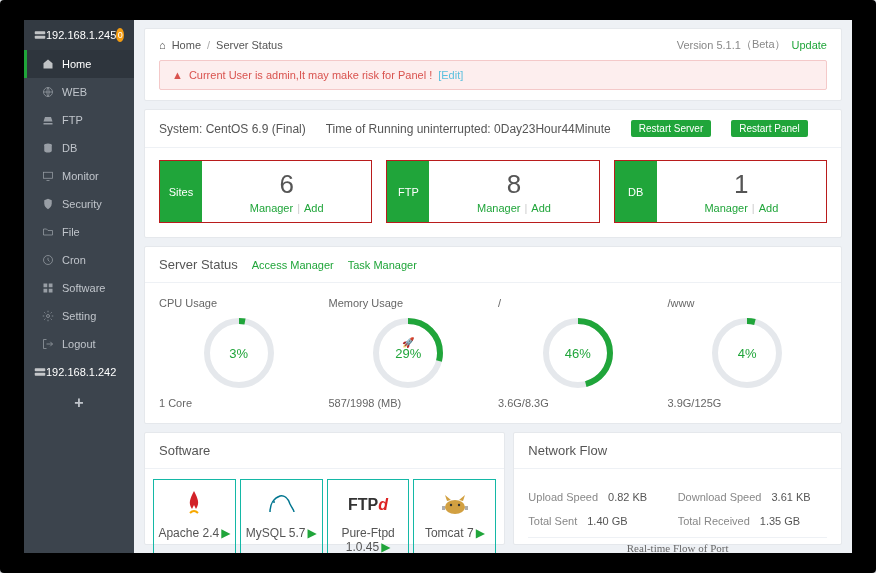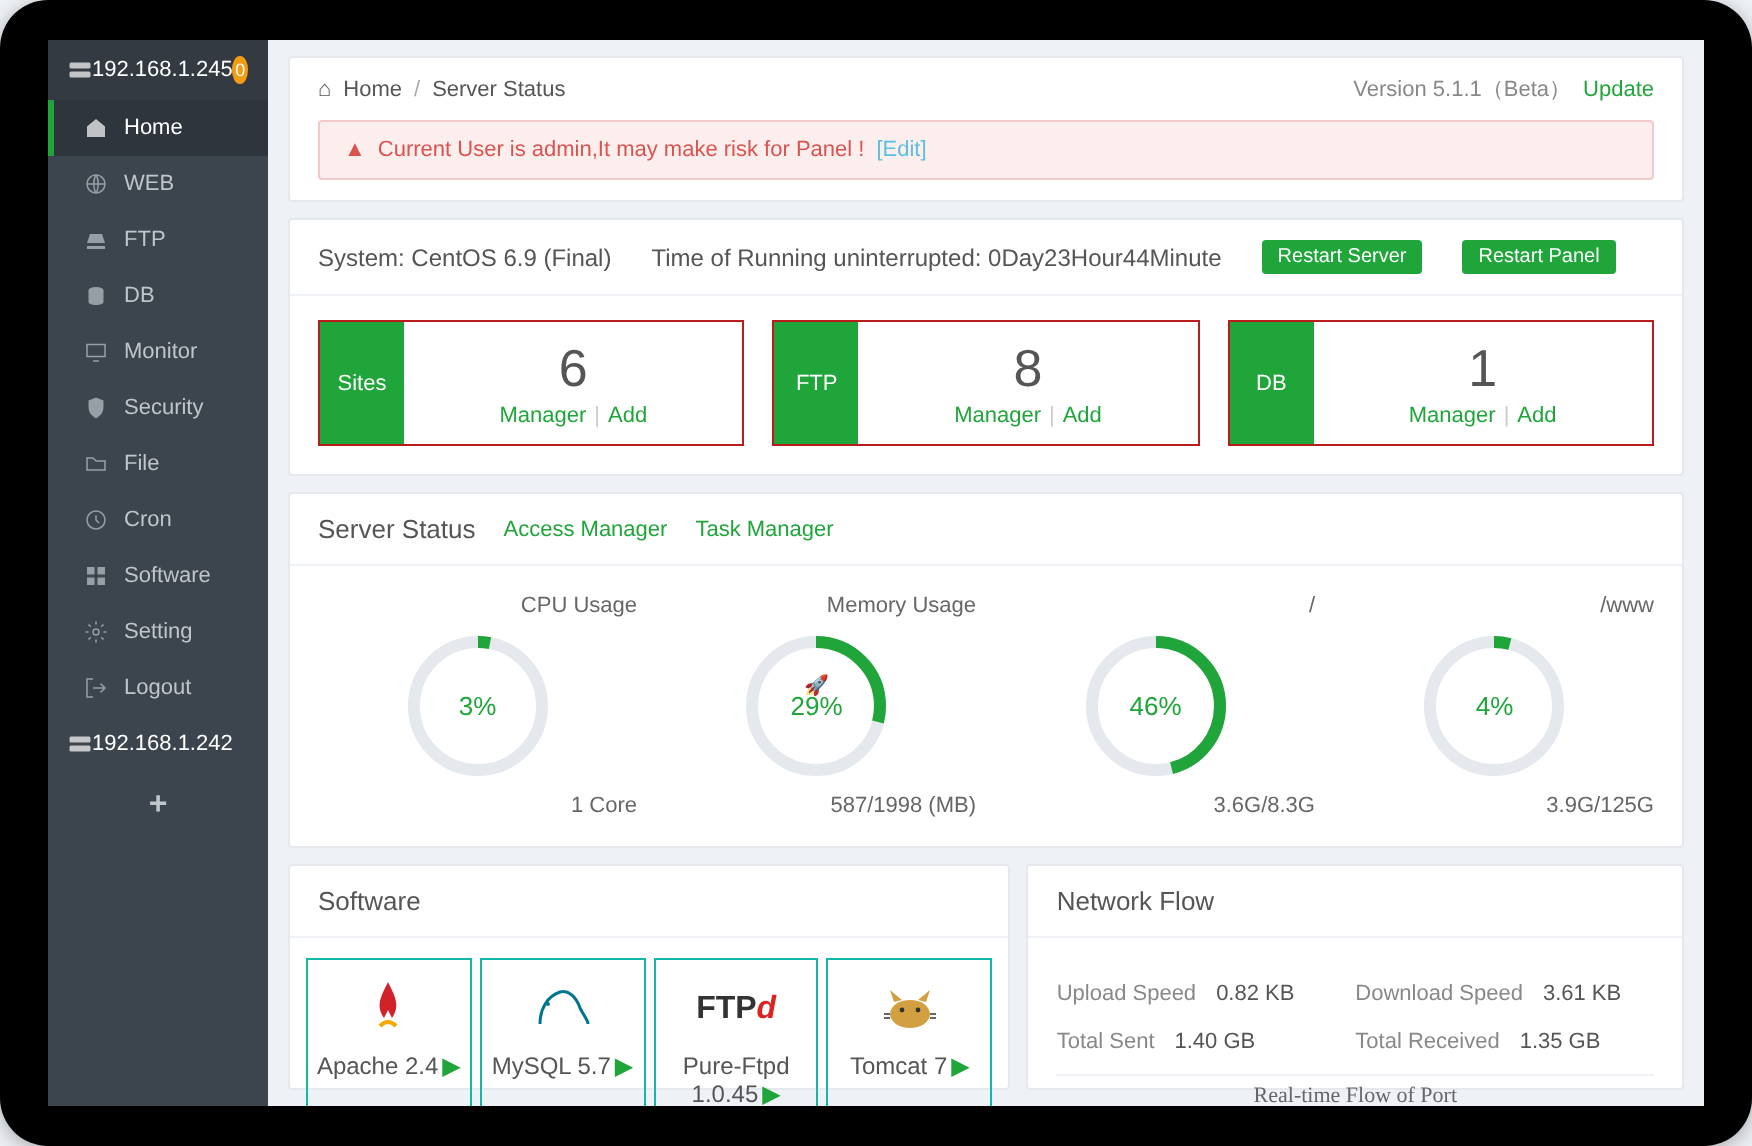--- a/index.html
+++ b/index.html
@@ -1,17 +1,17 @@
 <!DOCTYPE html>
 <html><head>
 <meta charset="utf-8">
 <style>
 * { box-sizing: border-box; margin: 0; padding: 0; }
 body { font-family: Arial, sans-serif; font-size: 12px; background: #eef1f5; }
-.tablet-frame { width: 876px; height: 573px; background: #000; border-radius: 24px; padding: 20px 24px; position: relative; box-shadow: 0 2px 10px rgba(0,0,0,0.3); }
+.tablet-frame { width: 876px; height: 573px; background: #000; border-radius: 4px; padding: 20px 24px; position: relative; box-shadow: 0 2px 10px rgba(0,0,0,0.3); }
 .screen { width: 100%; height: 100%; background: #eef1f5; display: flex; overflow: hidden; }
 .sidebar { width: 110px; background: #3c444d; color: #c0c5cb; display: flex; flex-direction: column; font-size: 11px; }
 .sidebar-host { display: flex; align-items: center; padding: 8px 10px; background: #333a42; color: #fff; font-size: 11px; }
 .sidebar-host .badge { background: #f39c12; color: #fff; border-radius: 50%; width: 14px; height: 14px; display: inline-flex; align-items: center; justify-content: center; font-size: 9px; margin-left: auto; }
 .sidebar-item { display: flex; align-items: center; padding: 8px 10px 8px 18px; cursor: pointer; gap: 8px; }
 .sidebar-item.active { background: #2e353d; color: #fff; border-left: 3px solid #20a53a; padding-left: 15px; }
 .sidebar-icon { width: 12px; height: 12px; display: inline-flex; align-items: center; justify-content: center; opacity: 0.7; }
 .sidebar-add { text-align: center; padding: 8px; color: #c0c5cb; font-size: 16px; font-weight: bold; cursor: pointer; }
 .main { flex: 1; background: #eef1f5; overflow: hidden; padding: 8px 10px; display: flex; flex-direction: column; gap: 8px; }
 .panel { background: #fff; border: 1px solid #e5e8ec; border-radius: 2px; }
@@ -29,21 +29,21 @@
 .stat-card { flex: 1; display: flex; border: 1px solid #b91c1c; }
 .stat-tab { background: #20a53a; color: #fff; width: 42px; display: flex; align-items: center; justify-content: center; font-size: 11px; }
 .stat-body { flex: 1; text-align: center; padding: 8px; }
 .stat-num { font-size: 26px; color: #555; font-weight: 300; }
 .stat-links { font-size: 11px; margin-top: 2px; }
 .stat-links a { color: #20a53a; cursor: pointer; }
 .stat-links .div { color: #ccc; margin: 0 4px; }
 .section-title { font-size: 13px; color: #555; padding: 10px 14px; display: flex; align-items: center; gap: 14px; border-bottom: 1px solid #eef1f5; }
 .section-title a { color: #20a53a; font-size: 11px; cursor: pointer; }
 .gauge-row { display: flex; padding: 14px; gap: 10px; }
-.gauge-col { flex: 1; text-align: right; }
+.gauge-col { flex: 1; text-align: left; }
 .gauge-label { font-size: 11px; color: #666; margin-bottom: 6px; }
 .gauge-sub { font-size: 11px; color: #666; margin-top: 6px; }
 .gauge { position: relative; width: 76px; height: 76px; margin: 0 auto; }
 .gauge svg { width: 76px; height: 76px; transform: rotate(-90deg); }
 .gauge .pct { position: absolute; top: 50%; left: 50%; transform: translate(-50%, -50%); color: #20a53a; font-size: 13px; }
 .gauge .rocket { position: absolute; top: 22px; left: 50%; transform: translateX(-50%); color: #20a53a; font-size: 10px; }
 .bottom-row { display: flex; gap: 8px; flex: 1; min-height: 0; }
 .software-panel { flex: 1.1; }
 .network-panel { flex: 1; }
 .sw-grid { display: flex; padding: 10px 8px; gap: 4px; }

